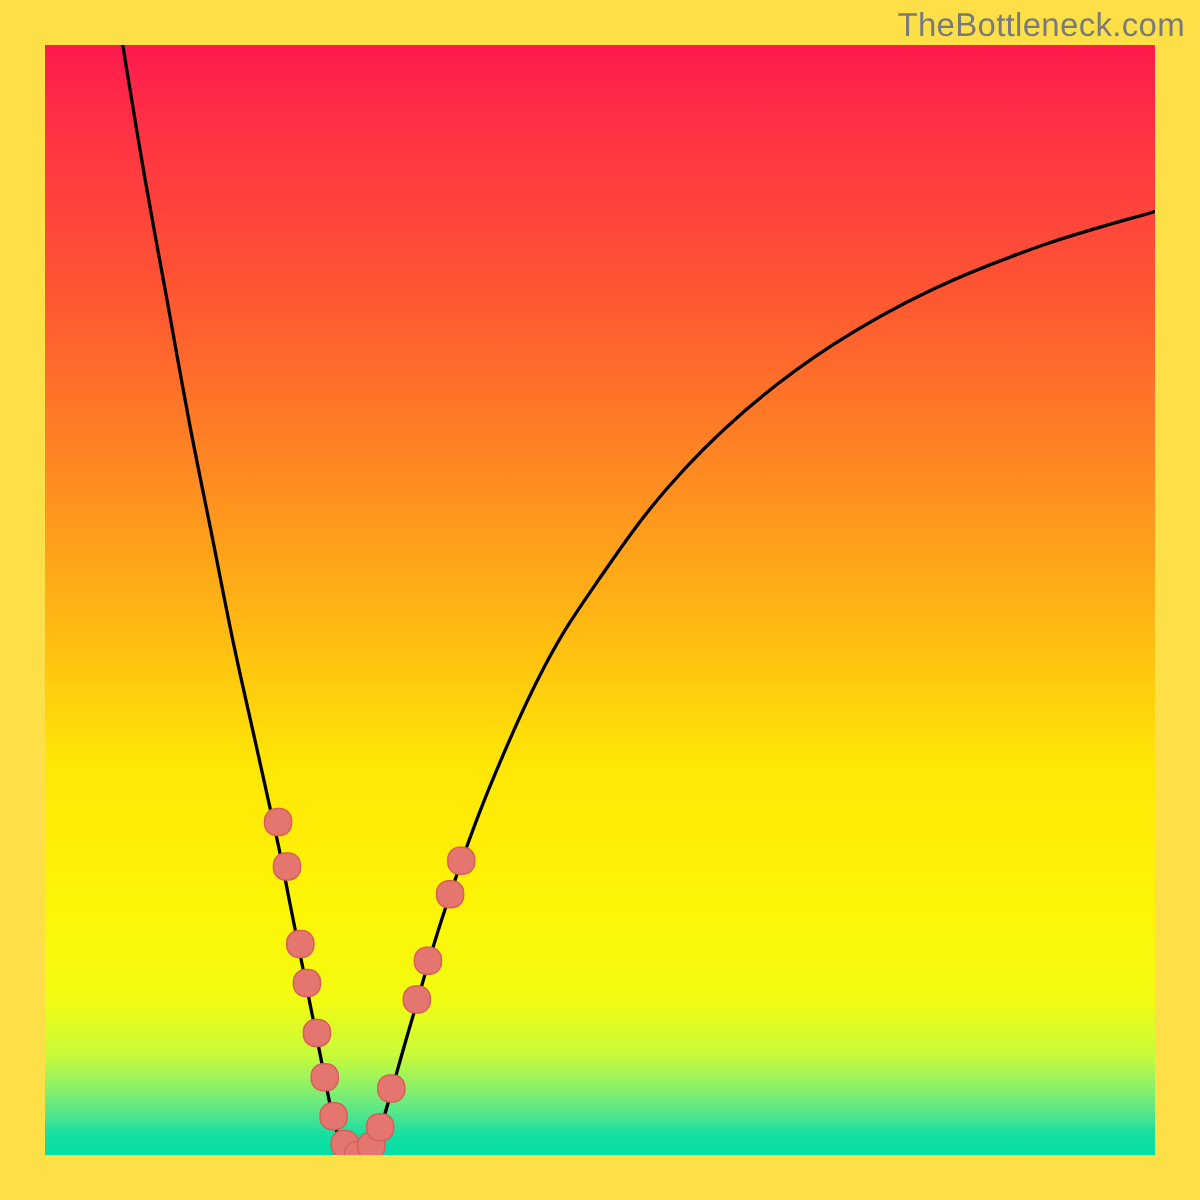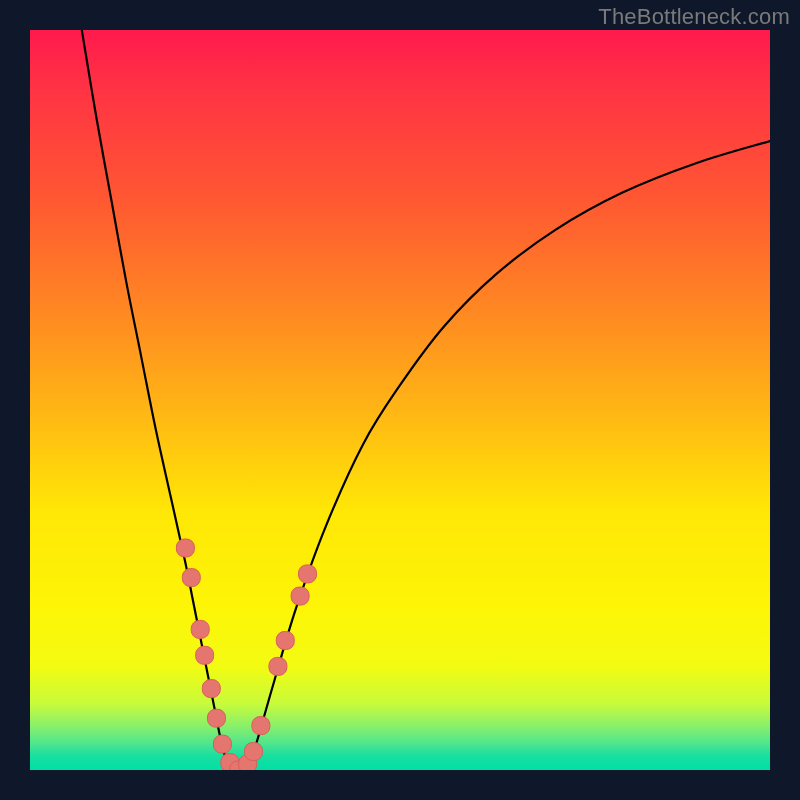--- a/index.html
+++ b/index.html
@@ -8,21 +8,21 @@
     width: 800px;
     height: 800px;
     overflow: hidden;
     background: #000;
     font-family: Arial, Helvetica, sans-serif;
   }
   .frame {
     position: relative;
     width: 800px;
     height: 800px;
-    background: #0f172a;
+    background: #fde047;
   }
   .plot {
     position: absolute;
     left: 30px;
     top: 30px;
     width: 740px;
     height: 740px;
     background: linear-gradient(to bottom,
       #ff1a4d 0%,
       #ff3344 8%,

